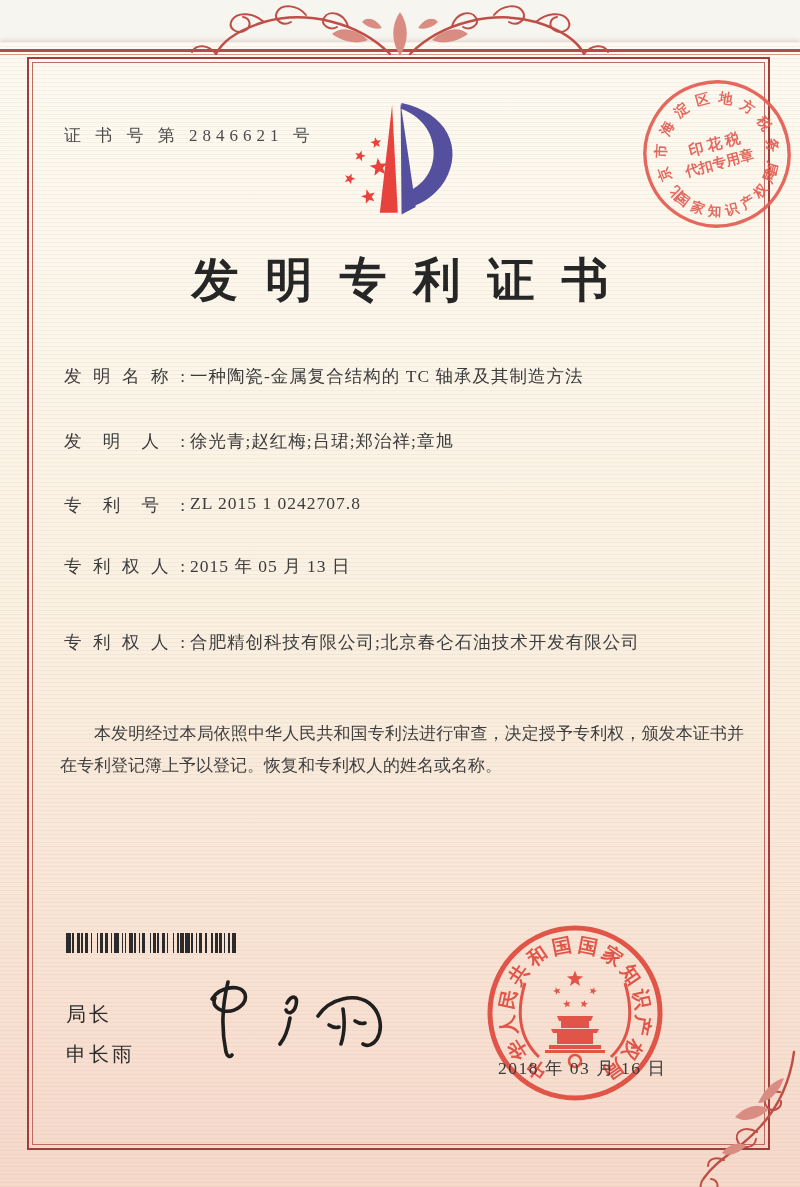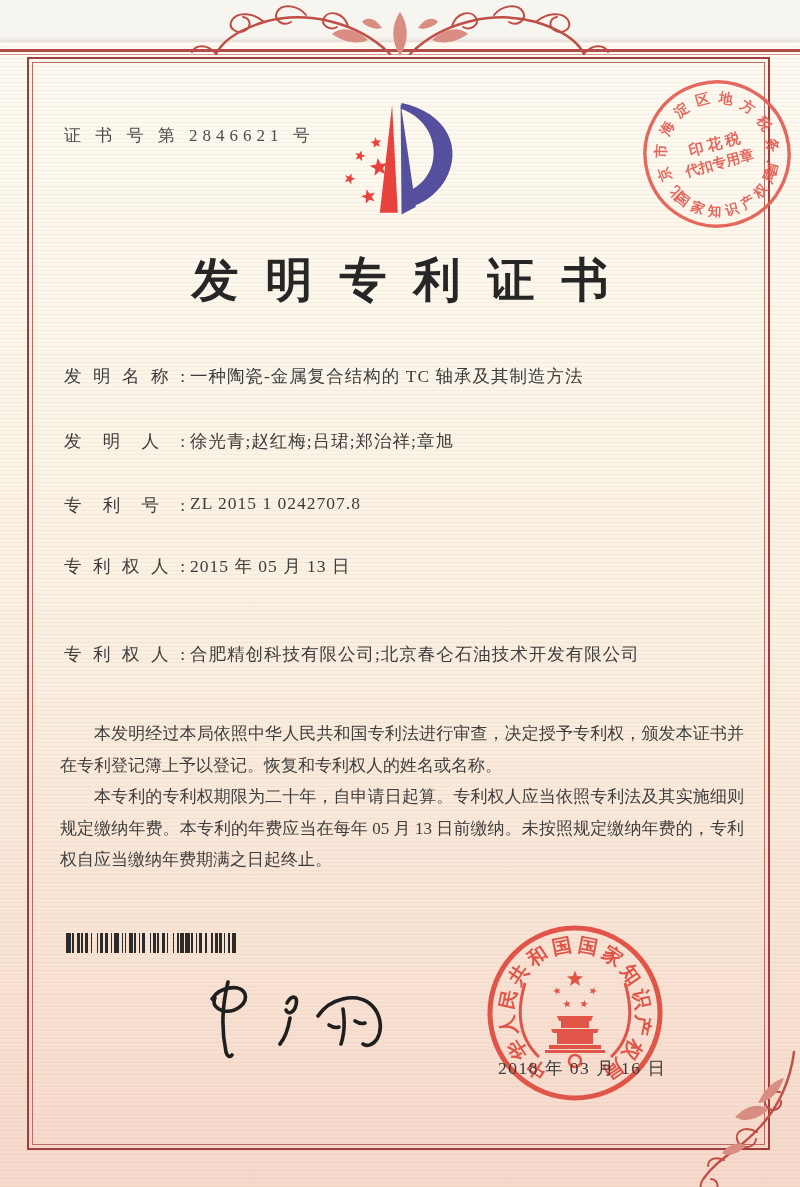--- a/index.html
+++ b/index.html
@@ -134,31 +134,34 @@
       </div>
       <div class="field" style="top:322px">
         <span class="lbl">发明名称:</span><span class="val">一种陶瓷-金属复合结构的 TC 轴承及其制造方法</span>
       </div>
       <div class="field" style="top:451px">
         <span class="lbl">专利号:</span><span class="val">ZL 2015 1 0242707.8</span>
       </div>
       <div class="field" style="top:512px">
         <span class="lbl">专利权人:</span><span class="val">2015 年 05 月 13 日</span>
       </div>
-      <div class="field" style="top:600px">
+      <div class="field" style="top:588px">
         <span class="lbl">专利权人:</span><span class="val">合肥精创科技有限公司;北京春仑石油技术开发有限公司</span>
       </div>
 
       <div class="paras">
         <p>本发明经过本局依照中华人民共和国专利法进行审查，决定授予专利权，颁发本证书并在专利登记簿上予以登记。恢复和专利权人的姓名或名称。</p>
-        <p>本专利的专利权期限为二十年，自申请日起算。专利权人应当依照专利法及其实施细则规定缴纳年费。本专利的年费应当在每年 05 月 13 日前缴纳。未按照规定缴纳年费的，专利权自应当缴纳年费期满之日起终止。</p>
       </div>
 
       <div class="barcode" id="barcode"><i style="width: 4.65px; background: rgb(43, 43, 43);"></i><i style="width: 1.55px; background: transparent;"></i><i style="width: 1.55px; background: rgb(43, 43, 43);"></i><i style="width: 3.1px; background: transparent;"></i><i style="width: 3.1px; background: rgb(43, 43, 43);"></i><i style="width: 1.55px; background: transparent;"></i><i style="width: 1.55px; background: rgb(43, 43, 43);"></i><i style="width: 1.55px; background: transparent;"></i><i style="width: 3.1px; background: rgb(43, 43, 43);"></i><i style="width: 3.1px; background: transparent;"></i><i style="width: 1.55px; background: rgb(43, 43, 43);"></i><i style="width: 4.65px; background: transparent;"></i><i style="width: 1.55px; background: rgb(43, 43, 43);"></i><i style="width: 1.55px; background: transparent;"></i><i style="width: 3.1px; background: rgb(43, 43, 43);"></i><i style="width: 1.55px; background: transparent;"></i><i style="width: 3.1px; background: rgb(43, 43, 43);"></i><i style="width: 3.1px; background: transparent;"></i><i style="width: 1.55px; background: rgb(43, 43, 43);"></i><i style="width: 1.55px; background: transparent;"></i><i style="width: 4.65px; background: rgb(43, 43, 43);"></i><i style="width: 3.1px; background: transparent;"></i><i style="width: 1.55px; background: rgb(43, 43, 43);"></i><i style="width: 1.55px; background: transparent;"></i><i style="width: 1.55px; background: rgb(43, 43, 43);"></i><i style="width: 3.1px; background: transparent;"></i><i style="width: 3.1px; background: rgb(43, 43, 43);"></i><i style="width: 1.55px; background: transparent;"></i><i style="width: 1.55px; background: rgb(43, 43, 43);"></i><i style="width: 3.1px; background: transparent;"></i><i style="width: 1.55px; background: rgb(43, 43, 43);"></i><i style="width: 1.55px; background: transparent;"></i><i style="width: 3.1px; background: rgb(43, 43, 43);"></i><i style="width: 4.65px; background: transparent;"></i><i style="width: 1.55px; background: rgb(43, 43, 43);"></i><i style="width: 1.55px; background: transparent;"></i><i style="width: 3.1px; background: rgb(43, 43, 43);"></i><i style="width: 1.55px; background: transparent;"></i><i style="width: 1.55px; background: rgb(43, 43, 43);"></i><i style="width: 3.1px; background: transparent;"></i><i style="width: 3.1px; background: rgb(43, 43, 43);"></i><i style="width: 1.55px; background: transparent;"></i><i style="width: 1.55px; background: rgb(43, 43, 43);"></i><i style="width: 4.65px; background: transparent;"></i><i style="width: 1.55px; background: rgb(43, 43, 43);"></i><i style="width: 3.1px; background: transparent;"></i><i style="width: 1.55px; background: rgb(43, 43, 43);"></i><i style="width: 1.55px; background: transparent;"></i><i style="width: 3.1px; background: rgb(43, 43, 43);"></i><i style="width: 1.55px; background: transparent;"></i><i style="width: 4.65px; background: rgb(43, 43, 43);"></i><i style="width: 1.55px; background: transparent;"></i><i style="width: 1.55px; background: rgb(43, 43, 43);"></i><i style="width: 3.1px; background: transparent;"></i><i style="width: 1.55px; background: rgb(43, 43, 43);"></i><i style="width: 1.55px; background: transparent;"></i><i style="width: 3.1px; background: rgb(43, 43, 43);"></i><i style="width: 3.1px; background: transparent;"></i><i style="width: 1.55px; background: rgb(43, 43, 43);"></i><i style="width: 4.65px; background: transparent;"></i><i style="width: 1.55px; background: rgb(43, 43, 43);"></i><i style="width: 1.55px; background: transparent;"></i><i style="width: 3.1px; background: rgb(43, 43, 43);"></i><i style="width: 1.55px; background: transparent;"></i><i style="width: 3.1px; background: rgb(43, 43, 43);"></i><i style="width: 1.55px; background: transparent;"></i><i style="width: 1.55px; background: rgb(43, 43, 43);"></i><i style="width: 3.1px; background: transparent;"></i><i style="width: 1.55px; background: rgb(43, 43, 43);"></i><i style="width: 1.55px; background: transparent;"></i><i style="width: 4.65px; background: rgb(43, 43, 43);"></i><i style="width: 1.55px; background: transparent;"></i></div>
 
+      <div class="signer">
+        <div>局长</div>
+        <div>申长雨</div>
+      </div>
 
       <svg class="signature" width="215" height="90" viewBox="0 0 215 90">
         <g fill="none" stroke="#1f1f1f" stroke-width="3.6" stroke-linecap="round">
           <path d="M38,6 C33,26 31,52 36,76 C37,80 40,82 42,79"></path>
           <path d="M22,23 C30,10 51,8 55,18 C58,27 46,37 34,35 C26,33 22,28 25,22"></path>
           <path d="M97,27 C102,18 108,20 106,29 C104,37 98,39 96,34"></path>
           <path d="M100,42 C98,54 95,62 90,68"></path>
           <path d="M128,40 C140,22 165,17 179,27 C191,36 193,53 187,63 C183,69 177,71 173,68"></path>
           <path d="M153,33 C155,46 154,59 151,68"></path>
           <path d="M139,49 C142,51 146,52 149,51"></path>

